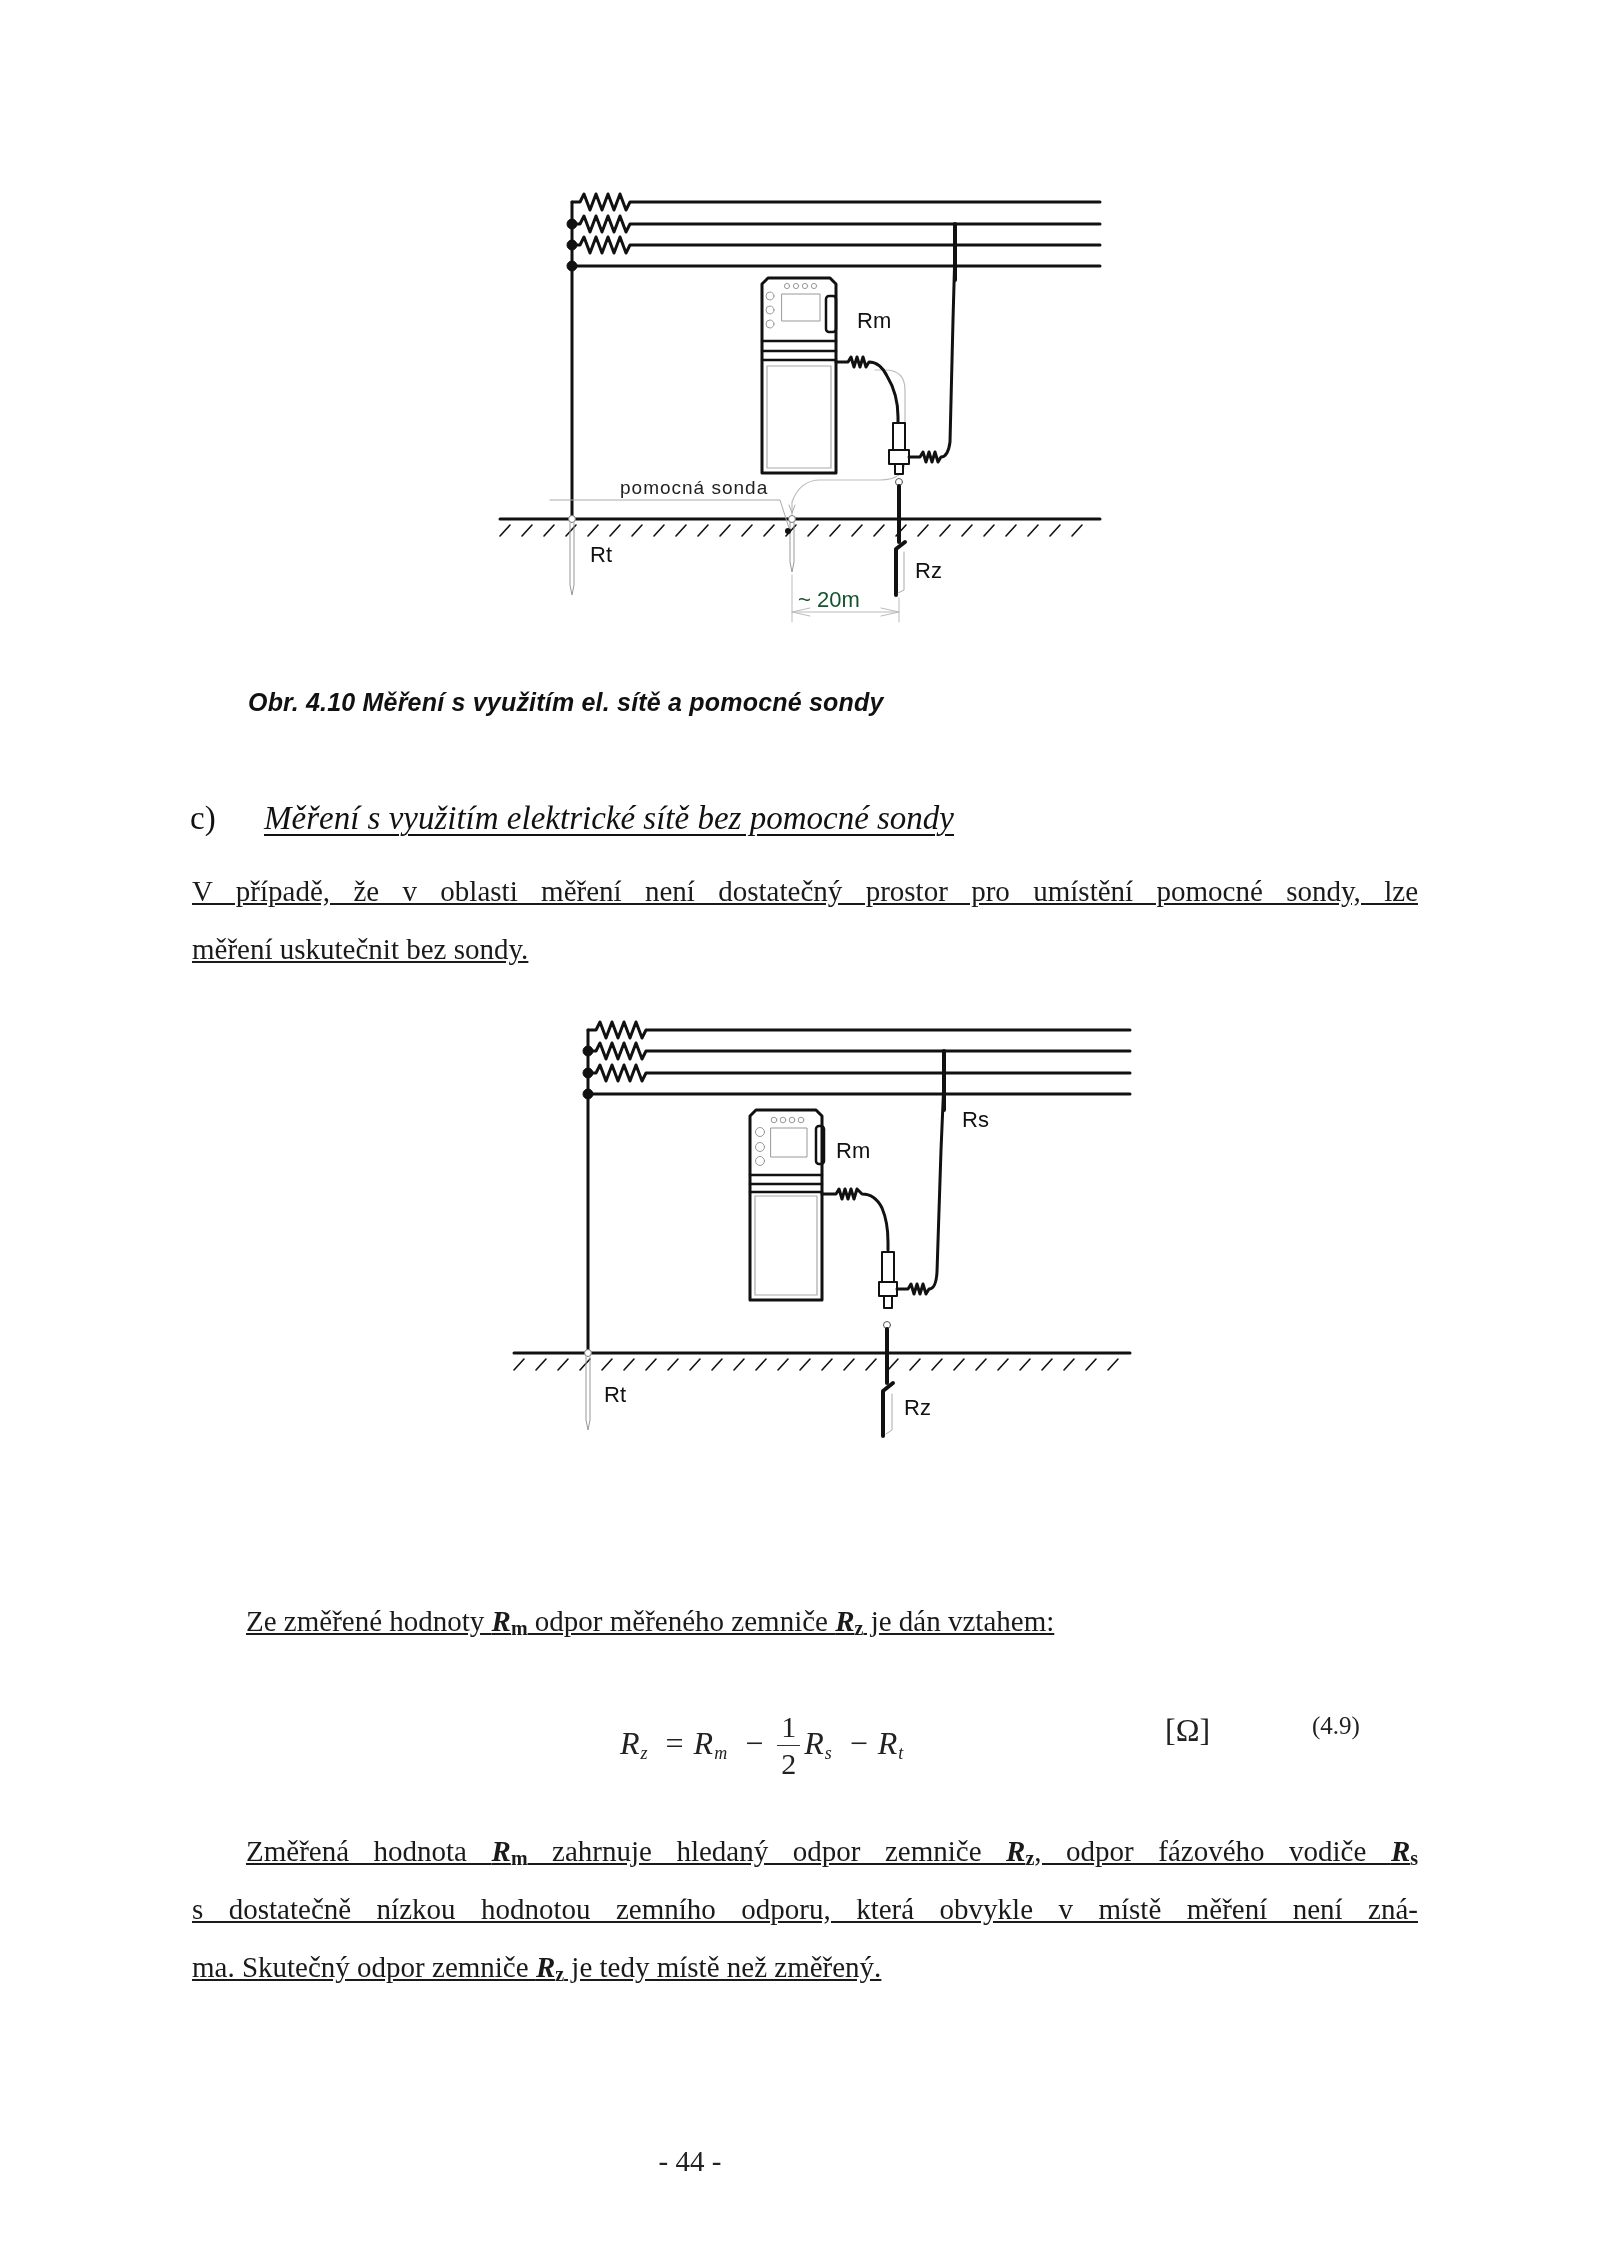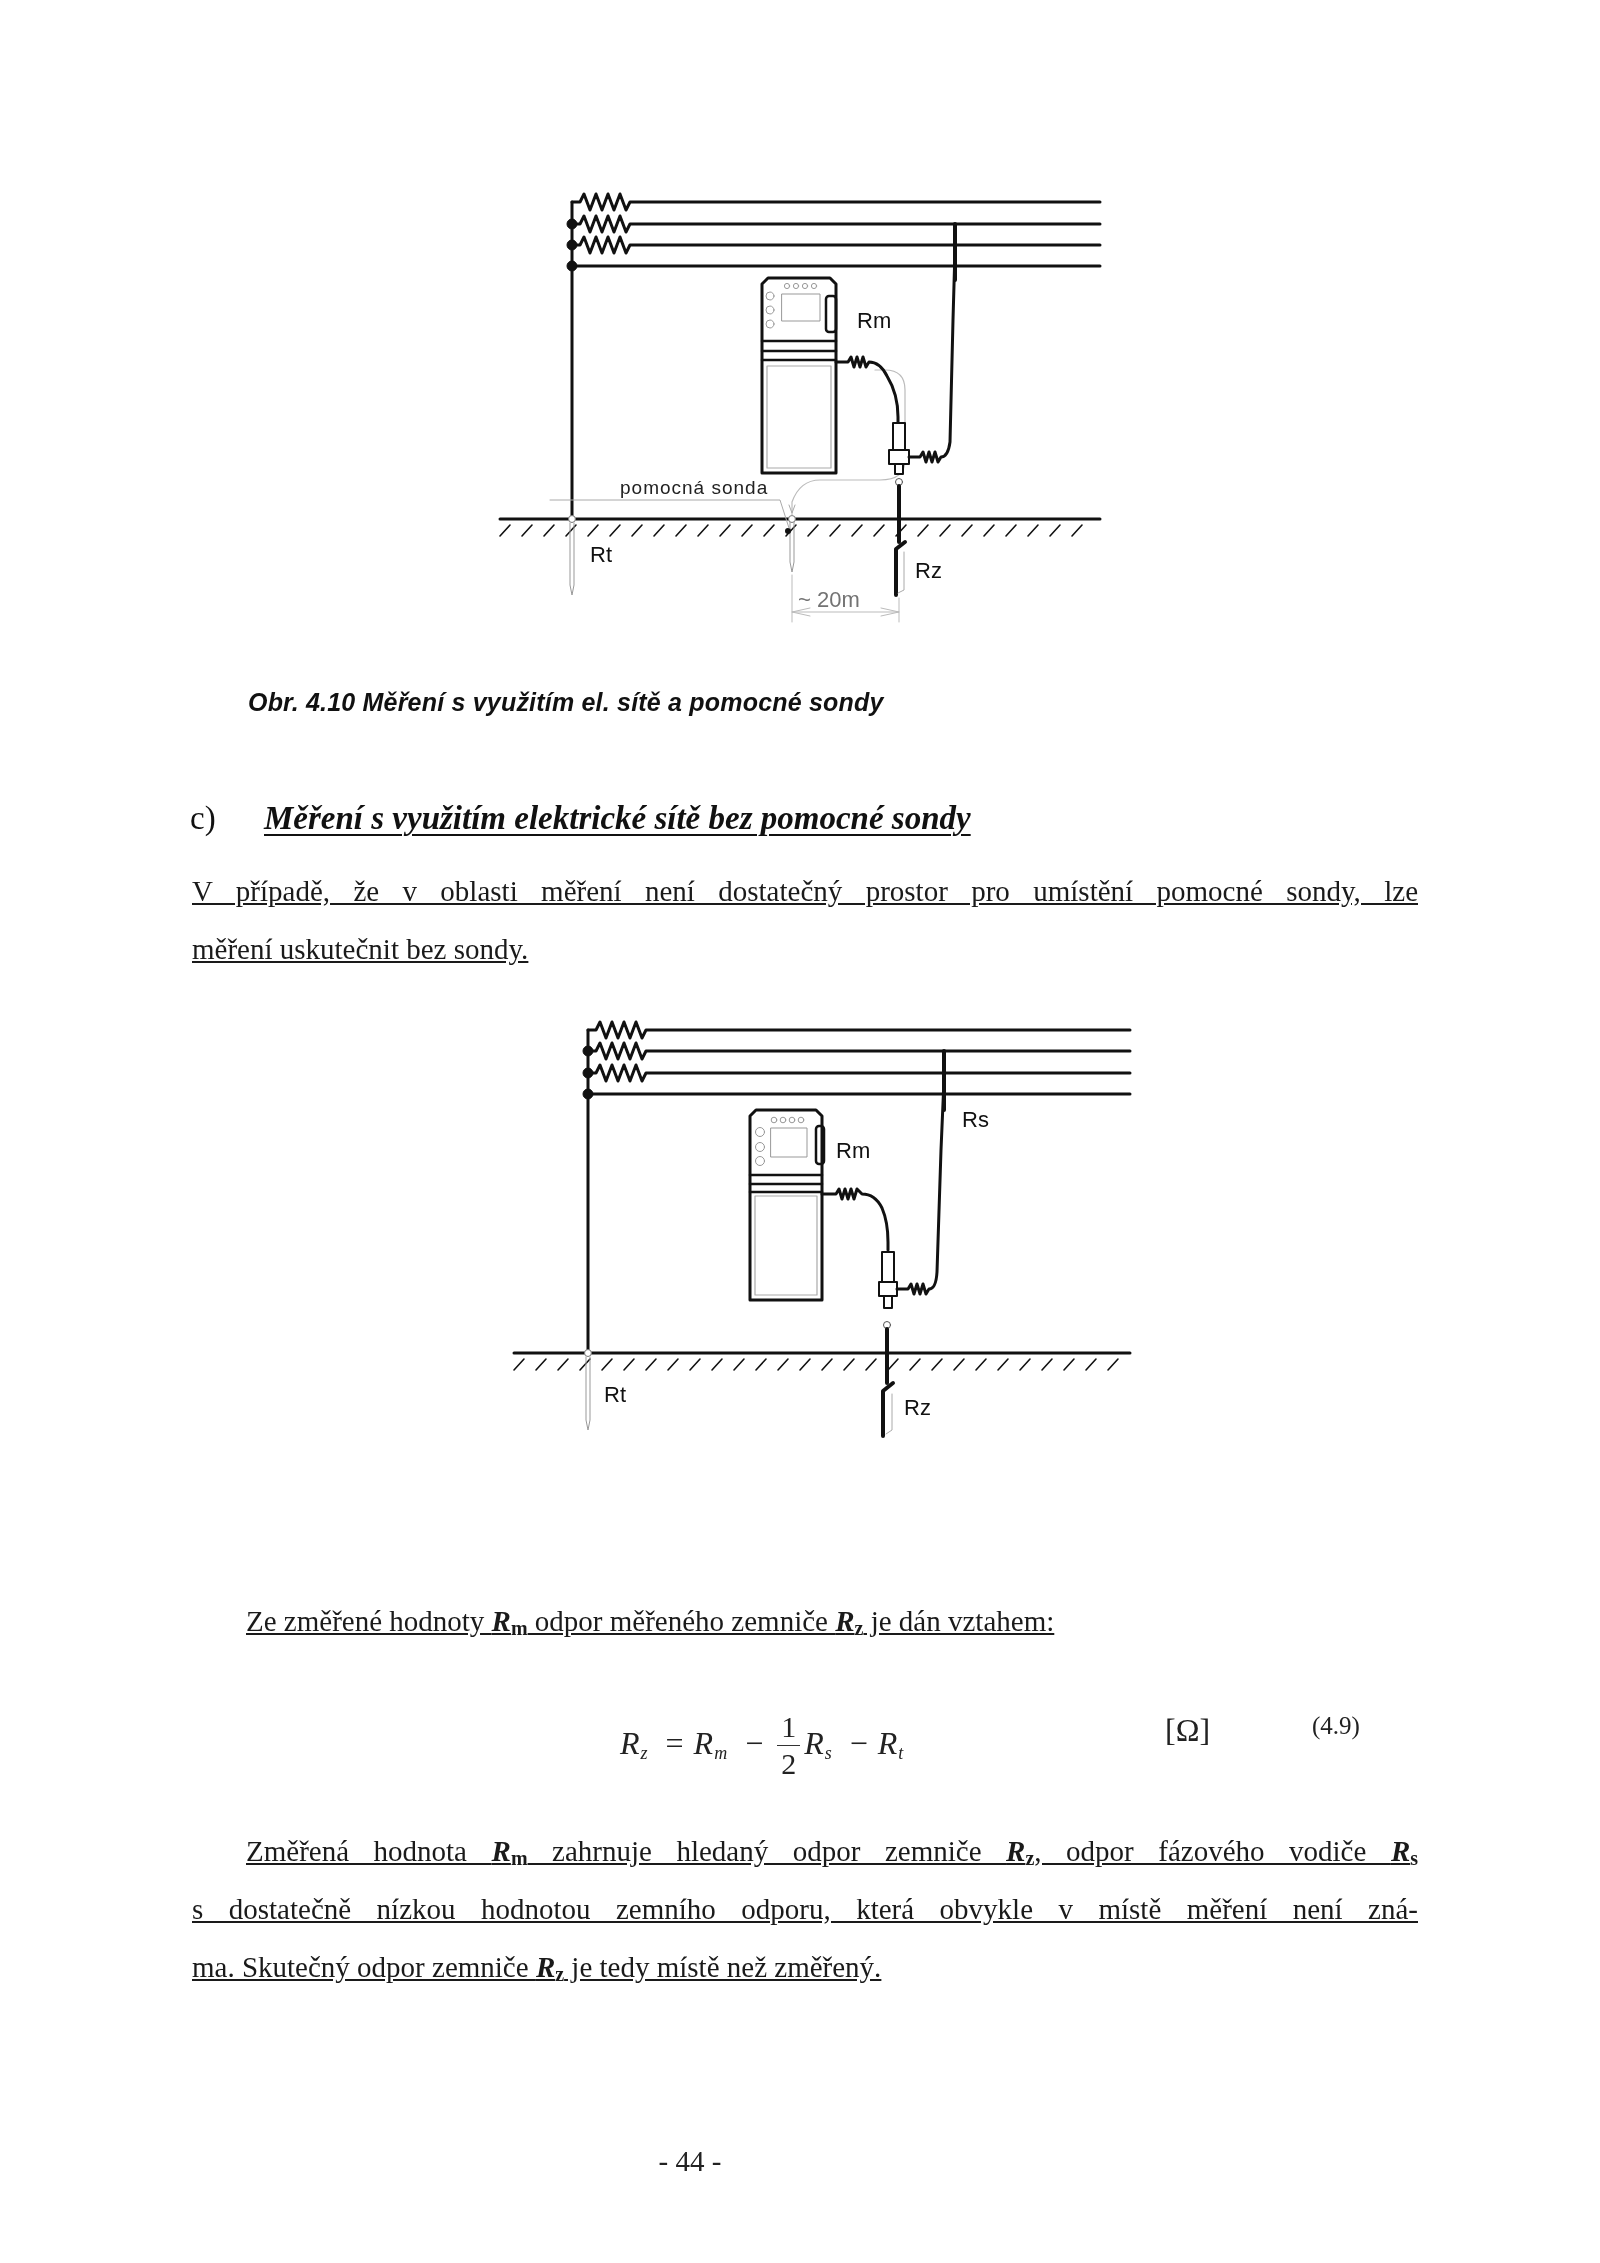--- a/index.html
+++ b/index.html
@@ -13,21 +13,21 @@
       font-style: italic; font-weight: bold;
       font-size: 25px; color: #111;
       letter-spacing: 0.2px;
     }
     .heading {
       position: absolute; left: 190px; top: 800px;
       font-family: "Liberation Serif", serif; font-size: 33px; color: #111;
       display: flex; align-items: baseline;
     }
     .heading .letter { width: 74px; }
-    .heading .title { font-style: italic; font-weight: bold; text-decoration: underline; text-decoration-thickness: 2px; text-underline-offset: 5px; }
+    .heading .title { font-style: italic; font-weight: normal; text-decoration: underline; text-decoration-thickness: 2px; text-underline-offset: 5px; }
     .para {
       position: absolute; left: 192px; width: 1226px;
       font-family: "Liberation Serif", serif; font-size: 29px; line-height: 58px; color: #1a1a1a;
       text-align: justify;
     }
     .para .line { display: block; text-align: justify; text-align-last: justify; white-space: nowrap; text-decoration: underline; }
     .para .line.last { text-align-last: left; }
     .indent { padding-left: 54px; }
     .var { font-weight: bold; font-style: italic; }
     .var sub { font-style: normal; font-size: 20px; vertical-align: -4px; line-height: 0; }
@@ -145,21 +145,21 @@
         <line x1="419" y1="418" x2="419" y2="442" stroke="#bbb" stroke-width="1"></line>
         <line x1="312" y1="432" x2="419" y2="432" stroke="#bbb" stroke-width="1"></line>
         <polyline points="330,428 312,432 330,436" stroke="#bbb" stroke-width="1"></polyline>
         <polyline points="401,428 419,432 401,436" stroke="#bbb" stroke-width="1"></polyline>
       </g>
     </svg>
     <span style="position:absolute;left:377px;top:128px;font:22px 'Liberation Sans',sans-serif;color:#111;">Rm</span>
     <span style="position:absolute;left:140px;top:297px;font:19px 'Liberation Sans',sans-serif;color:#222;letter-spacing:1px;">pomocná sonda</span>
     <span style="position:absolute;left:110px;top:362px;font:22px 'Liberation Sans',sans-serif;color:#111;">Rt</span>
     <span style="position:absolute;left:435px;top:378px;font:22px 'Liberation Sans',sans-serif;color:#111;">Rz</span>
-    <span style="position:absolute;left:318px;top:407px;font:22px 'Liberation Sans',sans-serif;color:#737373;">~ 20m</span>
+    <span style="position:absolute;left:318px;top:407px;font:22px 'Liberation Sans',sans-serif;color:#14532d;">~ 20m</span>
   </div>
   <div class="caption" style="left:248px; top:688px;">Obr. 4.10  Měření s využitím el. sítě a pomocné sondy</div>
 
   <div class="heading">
     <span class="letter">c)</span>
     <span class="title">Měření s využitím elektrické sítě bez pomocné sondy</span>
   </div>
 
   <div class="para" style="top:862px;">
     <span class="line">V případě, že v oblasti měření není dostatečný prostor pro umístění pomocné sondy, lze</span>

